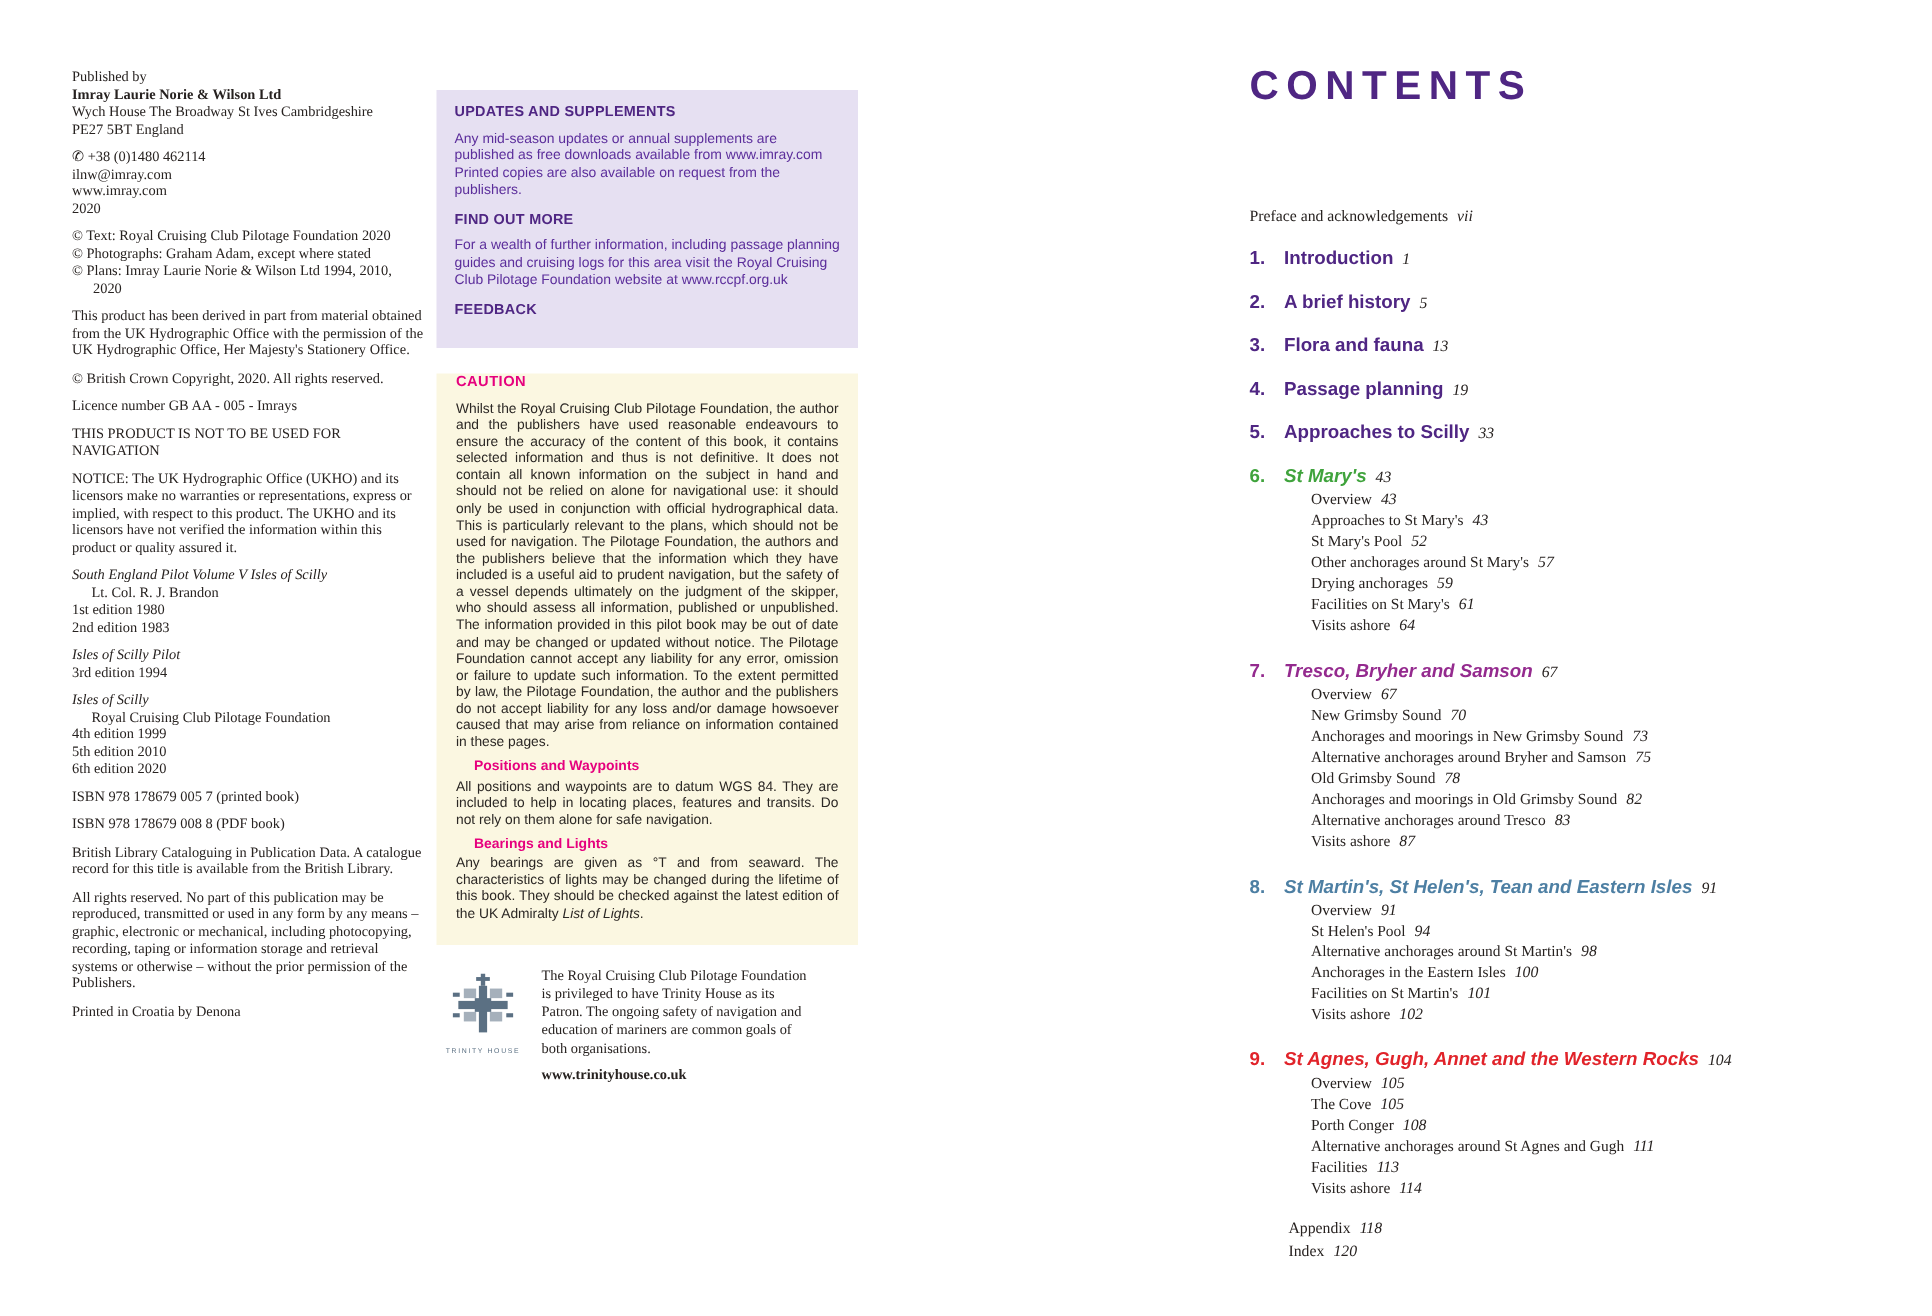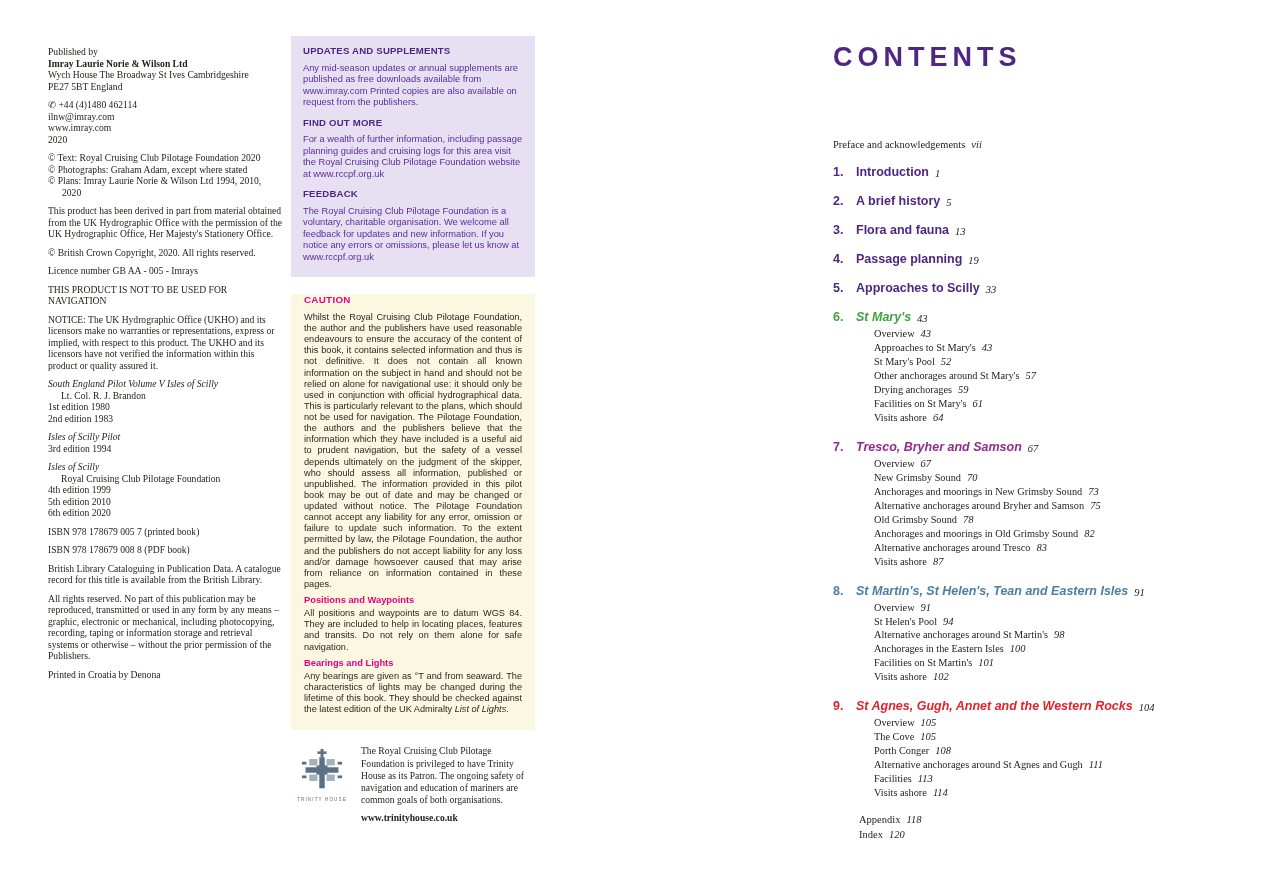--- a/index.html
+++ b/index.html
@@ -15,34 +15,34 @@
   .imprint{position:absolute;left:48px;top:46px;width:234px;
            font:9.6px/1.2 "Liberation Serif",serif;}
   .imprint .blk{margin-bottom:7px;}
   .imprint .ln{display:block;}
   .imprint .b{font-weight:bold;}
   .imprint .i{font-style:italic;}
   .imprint .n{padding-left:13px;}
   .imprint .h{padding-left:14px;text-indent:-14px;}
 
   
-  .midcol{position:absolute;left:291px;top:36px;width:244px;}
+  .midcol{position:absolute;left:291px;top:60px;width:281px;}
   .info-box{background:var(--lavender);padding:9px 12px 14px;}
   .info-box .hd{color:var(--purple);font:bold 9.6px/1.2 "Liberation Sans",sans-serif;
                 margin:8px 0 6px;letter-spacing:.2px;}
   .info-box .hd:first-child{margin-top:0;}
   .info-box p{color:var(--purple-body);font:9.3px/1.24 "Liberation Sans",sans-serif;}
 
   .caution-box{background:var(--cream);margin-top:17px;padding:0 13px 15px;}
   .caution-box .cap{color:var(--magenta);font:bold 9.8px/1.2 "Liberation Sans",sans-serif;
                     margin-bottom:6px;letter-spacing:.3px;}
   .caution-box p{font:9.2px/1.21 "Liberation Sans",sans-serif;color:#2b2724;
                  text-align:justify;}
   .caution-box .sub{color:var(--magenta);font:bold 9.3px/1.2 "Liberation Sans",sans-serif;
-                    margin:5px 0 2px;}
+                    margin:5px 12px 2px;}
 
   .trinity{margin-top:15px;display:flex;align-items:flex-start;}
   .trinity .logo-wrap{width:62px;text-align:center;flex:none;margin-top:4px;}
   .trinity .logo-cap{font:4.6px "Liberation Sans",sans-serif;color:var(--slate);
                      letter-spacing:1.1px;margin-top:2px;white-space:nowrap;}
   .trinity .txt{font:9.6px/1.28 "Liberation Serif",serif;margin-left:8px;width:182px;}
   .trinity .url{font-weight:bold;margin-top:5px;}
 
   
   .contents{position:absolute;left:833px;top:42px;width:375px;}
@@ -62,21 +62,21 @@
 <body>
 
 <div class="imprint" id="imprint">
     <div class="blk">
       <span class="ln ">Published by</span>
       <span class="ln b">Imray Laurie Norie &amp; Wilson Ltd</span>
       <span class="ln ">Wych House The Broadway St Ives Cambridgeshire</span>
       <span class="ln ">PE27 5BT England</span>
     </div>
     <div class="blk">
-      <span class="ln ">✆ +44 (4)1480 462114</span>
+      <span class="ln ">✆ +38 (0)1480 462114</span>
       <span class="ln ">ilnw@imray.com</span>
       <span class="ln ">www.imray.com</span>
       <span class="ln ">2020</span>
     </div>
     <div class="blk">
       <span class="ln h">©  Text: Royal Cruising Club Pilotage Foundation 2020</span>
       <span class="ln h">©  Photographs: Graham Adam, except where stated</span>
       <span class="ln h">©  Plans: Imray Laurie Norie &amp; Wilson Ltd 1994, 2010, 2020</span>
     </div>
     <div class="blk">
@@ -129,21 +129,20 @@
   </div>
 
 <div class="midcol">
 
   <div class="info-box">
     <div class="hd">UPDATES AND SUPPLEMENTS</div>
     <p>Any mid-season updates or annual supplements are published as free downloads available from www.imray.com Printed copies are also available on request from the publishers.</p>
     <div class="hd">FIND OUT MORE</div>
     <p>For a wealth of further information, including passage planning guides and cruising logs for this area visit the Royal Cruising Club Pilotage Foundation website at www.rccpf.org.uk</p>
     <div class="hd">FEEDBACK</div>
-    <p>The Royal Cruising Club Pilotage Foundation is a voluntary, charitable organisation. We welcome all feedback for updates and new information. If you notice any errors or omissions, please let us know at www.rccpf.org.uk</p>
   </div>
 
   <div class="caution-box">
     <div class="cap">CAUTION</div>
     <p>Whilst the Royal Cruising Club Pilotage Foundation, the author and the publishers have used reasonable endeavours to ensure the accuracy of the content of this book, it contains selected information and thus is not definitive. It does not contain all known information on the subject in hand and should not be relied on alone for navigational use: it should only be used in conjunction with official hydrographical data. This is particularly relevant to the plans, which should not be used for navigation. The Pilotage Foundation, the authors and the publishers believe that the information which they have included is a useful aid to prudent navigation, but the safety of a vessel depends ultimately on the judgment of the skipper, who should assess all information, published or unpublished. The information provided in this pilot book may be out of date and may be changed or updated without notice. The Pilotage Foundation cannot accept any liability for any error, omission or failure to update such information. To the extent permitted by law, the Pilotage Foundation, the author and the publishers do not accept liability for any loss and/or damage howsoever caused that may arise from reliance on information contained in these pages.</p>
     <div class="sub">Positions and Waypoints</div>
     <p>All positions and waypoints are to datum WGS 84. They are included to help in locating places, features and transits. Do not rely on them alone for safe navigation.</p>
     <div class="sub">Bearings and Lights</div>
     <p><span>Any bearings are given as °T and from seaward. The characteristics of lights may be changed during the lifetime of this book. They should be checked against the latest edition of the UK Admiralty </span><i>List of Lights</i><span>.</span></p>
   </div>

